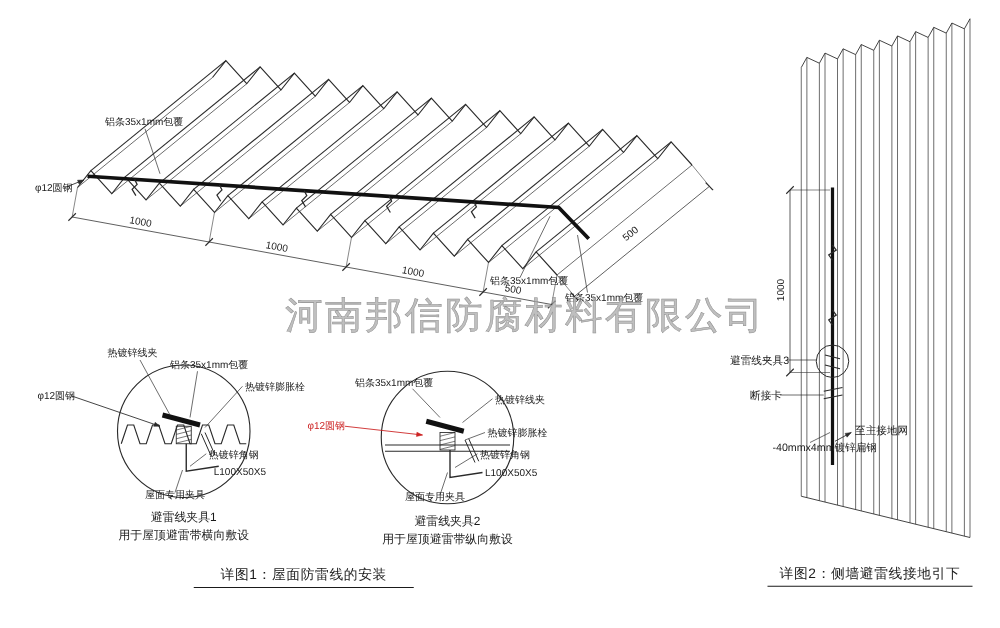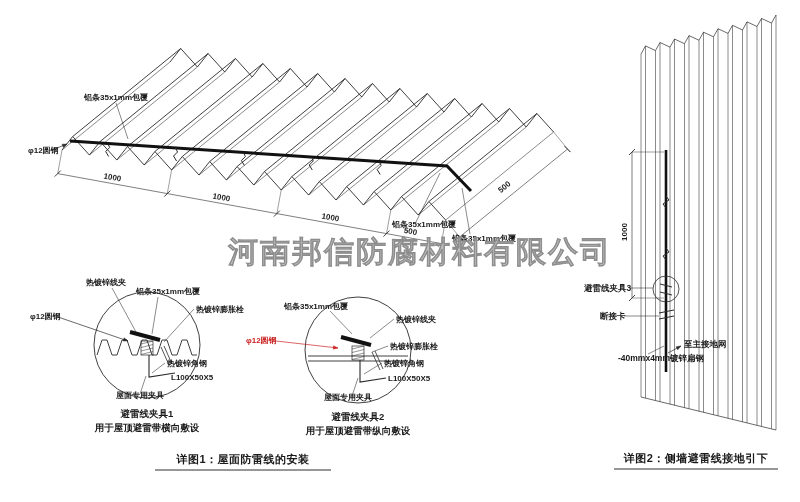--- a/index.html
+++ b/index.html
@@ -1,19 +1,18 @@
 <!DOCTYPE html>
 <html><head>
 <meta charset="utf-8">
 <style>
   html,body{margin:0;padding:0;background:#ffffff;}
   .page{
     width:800px;height:502px;position:relative;background:#ffffff;overflow:hidden;
     font-family:"Liberation Sans", sans-serif;
-    font-weight:bold;
   }
   svg{position:absolute;left:0;top:0;}
   svg text{fill:#1a1a1a;font-family:"Liberation Sans", sans-serif;}
   .lbl{font-size:8px;}
   .lbl9{font-size:8.5px;}
   .dim{font-size:8px;}
   .dtitle{font-size:9.5px;}
   .caption{font-size:11px;letter-spacing:0.5px;}
   .watermark{font-size:30px;letter-spacing:2px;fill:#a9a9a9;fill-opacity:0.75;stroke:#8d8d8d;stroke-width:0.4;}
   .red{fill:#cc2222;}

